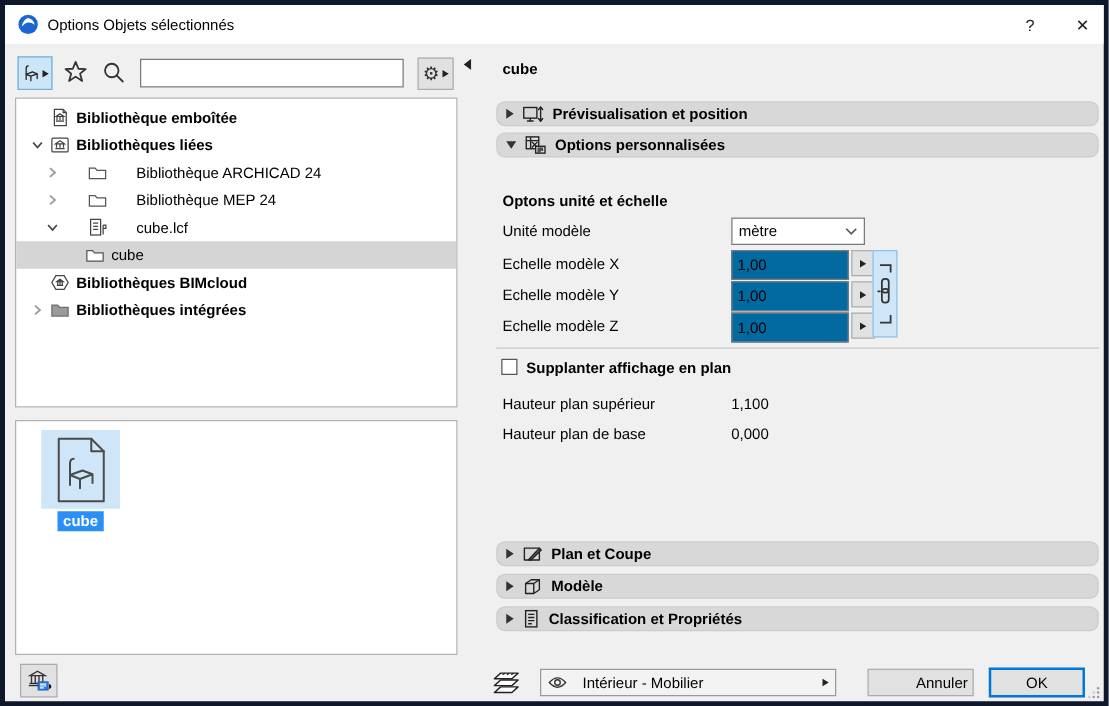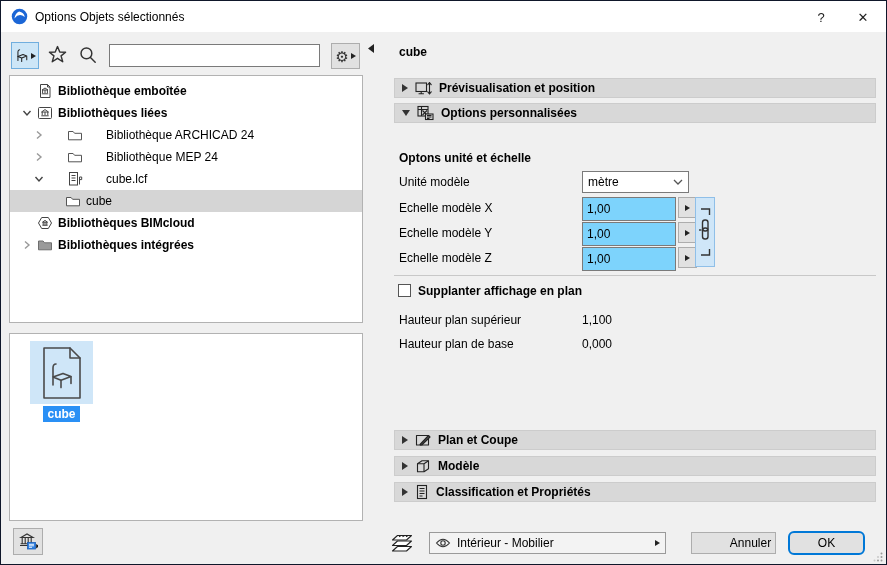--- a/index.html
+++ b/index.html
@@ -1,41 +1,41 @@
 <!DOCTYPE html>
 <html><head>
 <meta charset="utf-8">
 <style>
   html,body{margin:0;padding:0;background:#cfd8dc;}
   .window{
     position:relative;width:887px;height:565px;box-sizing:border-box;
-    border:1px solid #0f172a;background:#f0f0f0;
+    border:4px solid #0f172a;background:#f0f0f0;
     font-family:"Liberation Sans",sans-serif;font-size:12px;color:#000;
     overflow:hidden;
   }
   .abs{position:absolute;}
   .titlebar{position:absolute;left:0;top:0;width:100%;height:31px;background:#fff;}
   .title-text{position:absolute;left:34px;top:9px;font-size:12px;}
   .winbtn{position:absolute;top:4px;width:32px;height:24px;display:flex;align-items:center;justify-content:center;font-size:13px;color:#222;cursor:default;}
   .tool-btn{box-sizing:border-box;display:flex;align-items:center;justify-content:center;gap:2px;}
   .btn-raised{background:#e1e1e1;border:1px solid #adadad;}
   .btn-active{background:#cde6f7;border:1px solid #70aede;}
   .search-input{box-sizing:border-box;border:1px solid #7a7a7a;background:#fff;height:23px;padding:0 4px;font:12px "Liberation Sans",sans-serif;outline:none;}
   .panel-box{box-sizing:border-box;background:#fff;border:1px solid #b2b2b2;}
   .trow{display:flex;align-items:center;height:22px;white-space:nowrap;}
   .trow .chev{width:18px;display:flex;align-items:center;justify-content:center;flex:0 0 18px;}
   .trow .ticon{width:18px;display:flex;align-items:center;justify-content:center;flex:0 0 18px;margin-right:4px;}
   .lvl0{padding-left:8px;} .lvl1{padding-left:20px;gap:18px;} .lvl2{padding-left:36px;}
   .bold{font-weight:bold;}
   .sel{background:#d5d5d5;}
-  .secbar{box-sizing:border-box;position:absolute;left:393px;width:482px;height:20px;background:#d8d8d8;border:1px solid #cccccc;border-radius:0;display:flex;align-items:center;gap:7px;padding-left:7px;font-weight:bold;}
+  .secbar{box-sizing:border-box;position:absolute;left:393px;width:482px;height:20px;background:#d8d8d8;border:1px solid #cccccc;border-radius:7px;display:flex;align-items:center;gap:7px;padding-left:7px;font-weight:bold;}
   .tri-r{width:0;height:0;border-left:6px solid #333;border-top:4px solid transparent;border-bottom:4px solid transparent;}
   .tri-d{width:0;height:0;border-top:6px solid #333;border-left:4px solid transparent;border-right:4px solid transparent;}
   .tri-r-sm{width:0;height:0;border-left:5px solid #222;border-top:3.5px solid transparent;border-bottom:3.5px solid transparent;}
-  .num-input{box-sizing:border-box;border:1px solid #7a7a7a;background:#7dd3fc;width:94px;height:24px;padding:0 4px;font:12px "Liberation Sans",sans-serif;outline:none;}
+  .num-input{box-sizing:border-box;border:1px solid #7a7a7a;background:#0369a1;width:94px;height:24px;padding:0 4px;font:12px "Liberation Sans",sans-serif;outline:none;}
   .flyout{box-sizing:border-box;position:absolute;width:19px;height:21px;background:#e1e1e1;border:1px solid #adadad;display:flex;align-items:center;justify-content:center;}
   .dd{box-sizing:border-box;position:absolute;border:1px solid #7a7a7a;background:#fff;height:22px;display:flex;align-items:center;padding:0 5px;justify-content:space-between;}
   .label{position:absolute;white-space:nowrap;}
   .chainbox{box-sizing:border-box;position:absolute;left:694px;top:196px;width:20px;height:70px;background:#cfe6f8;border:1px solid #8fbfe8;display:flex;align-items:center;justify-content:center;}
   .checkbox{box-sizing:border-box;position:absolute;width:13px;height:13px;background:#fff;border:1px solid #555;}
   .btn{box-sizing:border-box;position:absolute;background:#e1e1e1;border:1px solid #adadad;display:flex;align-items:center;justify-content:center;font:12px "Liberation Sans",sans-serif;}
   .btn-default{border:2px solid #0078d7;}
   .sep{position:absolute;height:1px;background:#c8c8c8;}
   .preview-tile{position:absolute;left:20px;top:7px;width:63px;height:63px;background:#cfe6f8;display:flex;align-items:center;justify-content:center;}
   .tile-label{position:absolute;top:73px;left:0;width:103px;text-align:center;}
@@ -351,34 +351,34 @@
   <span class="abs" style="left:390px;top:531px;">
     <svg width="28" height="21" viewBox="0 0 28 21" fill="#fff" stroke="#222" stroke-width="1.1" stroke-linejoin="round">
       <path d="M1.5 19 l5 -4.5 h14 l-5 4.5 z"></path>
       <path d="M1.5 13.5 l5 -4.5 h14 l-5 4.5 z"></path>
       <path d="M1.5 8 l5 -4.5 h14 l-5 4.5 z"></path>
       <path d="M8 4.8 l2 -1.2 M11.5 4.8 l2 -1.2 M15 4.8 l2 -1.2" stroke="#222"></path>
     </svg>
   </span>
 
   <div class="dd" style="left:428px;top:531px;width:237px;background:#f3f3f3;border-color:#9a9a9a;">
-    <span style="display:flex;align-items:center;gap:6px;">
+    <span style="display:flex;align-items:center;gap:12px;">
       <span>
         <svg width="16" height="12" viewBox="0 0 16 12" fill="none" stroke="#333" stroke-width="1.1">
           <path d="M1.5 6 Q8 -1.5 14.5 6 Q8 13.5 1.5 6 Z"></path>
           <circle cx="8" cy="6" r="2.2"></circle>
         </svg>
       </span>
       <span>Intérieur - Mobilier</span>
     </span>
     <span class="tri-r-sm"></span>
   </div>
 
   <div class="btn" style="left:690px;top:531px;width:85px;height:22px;padding-left:34px;">Annuler</div>
-  <div class="btn btn-default" style="left:787px;top:530px;width:77px;height:24px;border-radius:6px;">OK</div>
+  <div class="btn btn-default" style="left:787px;top:530px;width:77px;height:24px;">OK</div>
 
   <span class="grip">
     <svg width="10" height="10" viewBox="0 0 10 10">
       <circle cx="8.5" cy="1.5" r="1" fill="#9a9a9a"></circle>
         <circle cx="8.5" cy="5" r="1" fill="#9a9a9a"></circle>
         <circle cx="8.5" cy="8.5" r="1" fill="#9a9a9a"></circle>
       <circle cx="5" cy="5" r="1" fill="#c9c9c9"></circle>
         <circle cx="5" cy="8.5" r="1" fill="#9a9a9a"></circle>
         <circle cx="1.5" cy="8.5" r="1" fill="#c9c9c9"></circle>
     </svg>

